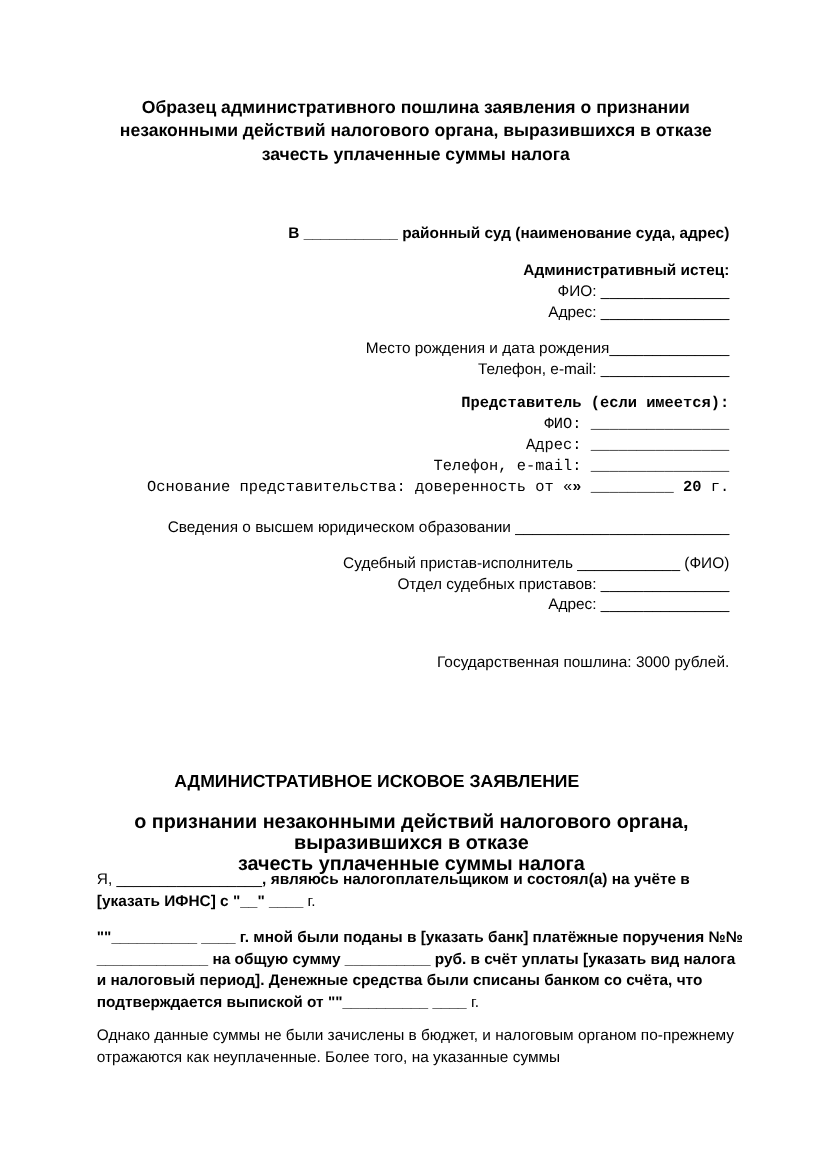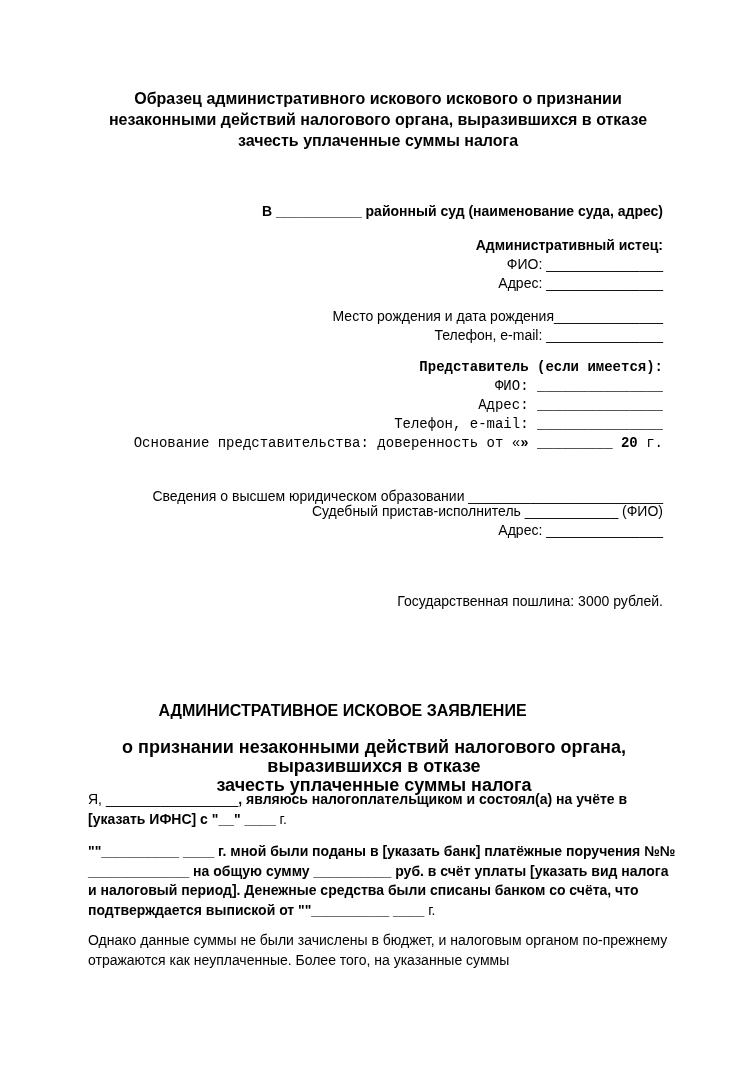--- a/index.html
+++ b/index.html
@@ -14,21 +14,21 @@
   }
   .right-block {
     position: absolute; right: 92px; text-align: right;
     font-size: 14px; line-height: 19px; white-space: nowrap;
   }
   .b { font-weight: bold; }
   .court { top: 202px; font-size: 14px; font-weight: bold; }
   .plaintiff { top: 236px; }
   .plaintiff-extra { top: 307px; }
   .rep { top: 358px; font-family: Liberation Mono, monospace; }
-  .edu { top: 487px; }
+  .edu { top: 470px; }
   .defendant { top: 502px; }
   .fee { top: 592px; }
   .main-title {
     position: absolute; left: 0; width: 685px; top: 702px; text-align: center;
     font-size: 16px; font-weight: bold;
   }
   .subtitle {
     position: absolute; left: 84px; width: 580px; top: 738px; text-align: center;
     font-size: 18px; font-weight: bold; line-height: 19px;
   }
@@ -40,21 +40,21 @@
   .p2 { top: 842px; }
   .p3 { top: 931px; }
   .nb { font-weight: normal; }
 </style>
 </head>
 <body>
 
 <div class="page">
 
   <div class="title">
-    <div>Образец административного искового искового о признании</div>
+    <div>Образец административного пошлина заявления о признании</div>
     <div>незаконными действий налогового органа, выразившихся в отказе</div>
     <div>зачесть уплаченные суммы налога</div>
   </div>
 
   <div class="right-block court">В ___________ районный суд (наименование суда, адрес)</div>
 
   <div class="right-block plaintiff">
     <div class="b">Административный истец:</div>
     <div>ФИО: _______________</div>
     <div>Адрес: _______________</div>
@@ -70,20 +70,21 @@
     <div>ФИО: _______________</div>
     <div>Адрес: _______________</div>
     <div>Телефон, e-mail: _______________</div>
     <div><span>Основание представительства: доверенность от «</span><span class="b">» _________ 20</span><span> г.</span></div>
   </div>
 
   <div class="right-block edu">Сведения о высшем юридическом образовании _________________________</div>
 
   <div class="right-block defendant">
     <div>Судебный пристав-исполнитель ____________ (ФИО)</div>
+    <div>Отдел судебных приставов: _______________</div>
     <div>Адрес: _______________</div>
   </div>
 
   <div class="right-block fee">Государственная пошлина: 3000 рублей.</div>
 
   <div class="main-title">АДМИНИСТРАТИВНОЕ ИСКОВОЕ ЗАЯВЛЕНИЕ</div>
 
   <div class="subtitle">
     <div>о признании незаконными действий налогового органа, выразившихся в отказе</div>
     <div>зачесть уплаченные суммы налога</div>

